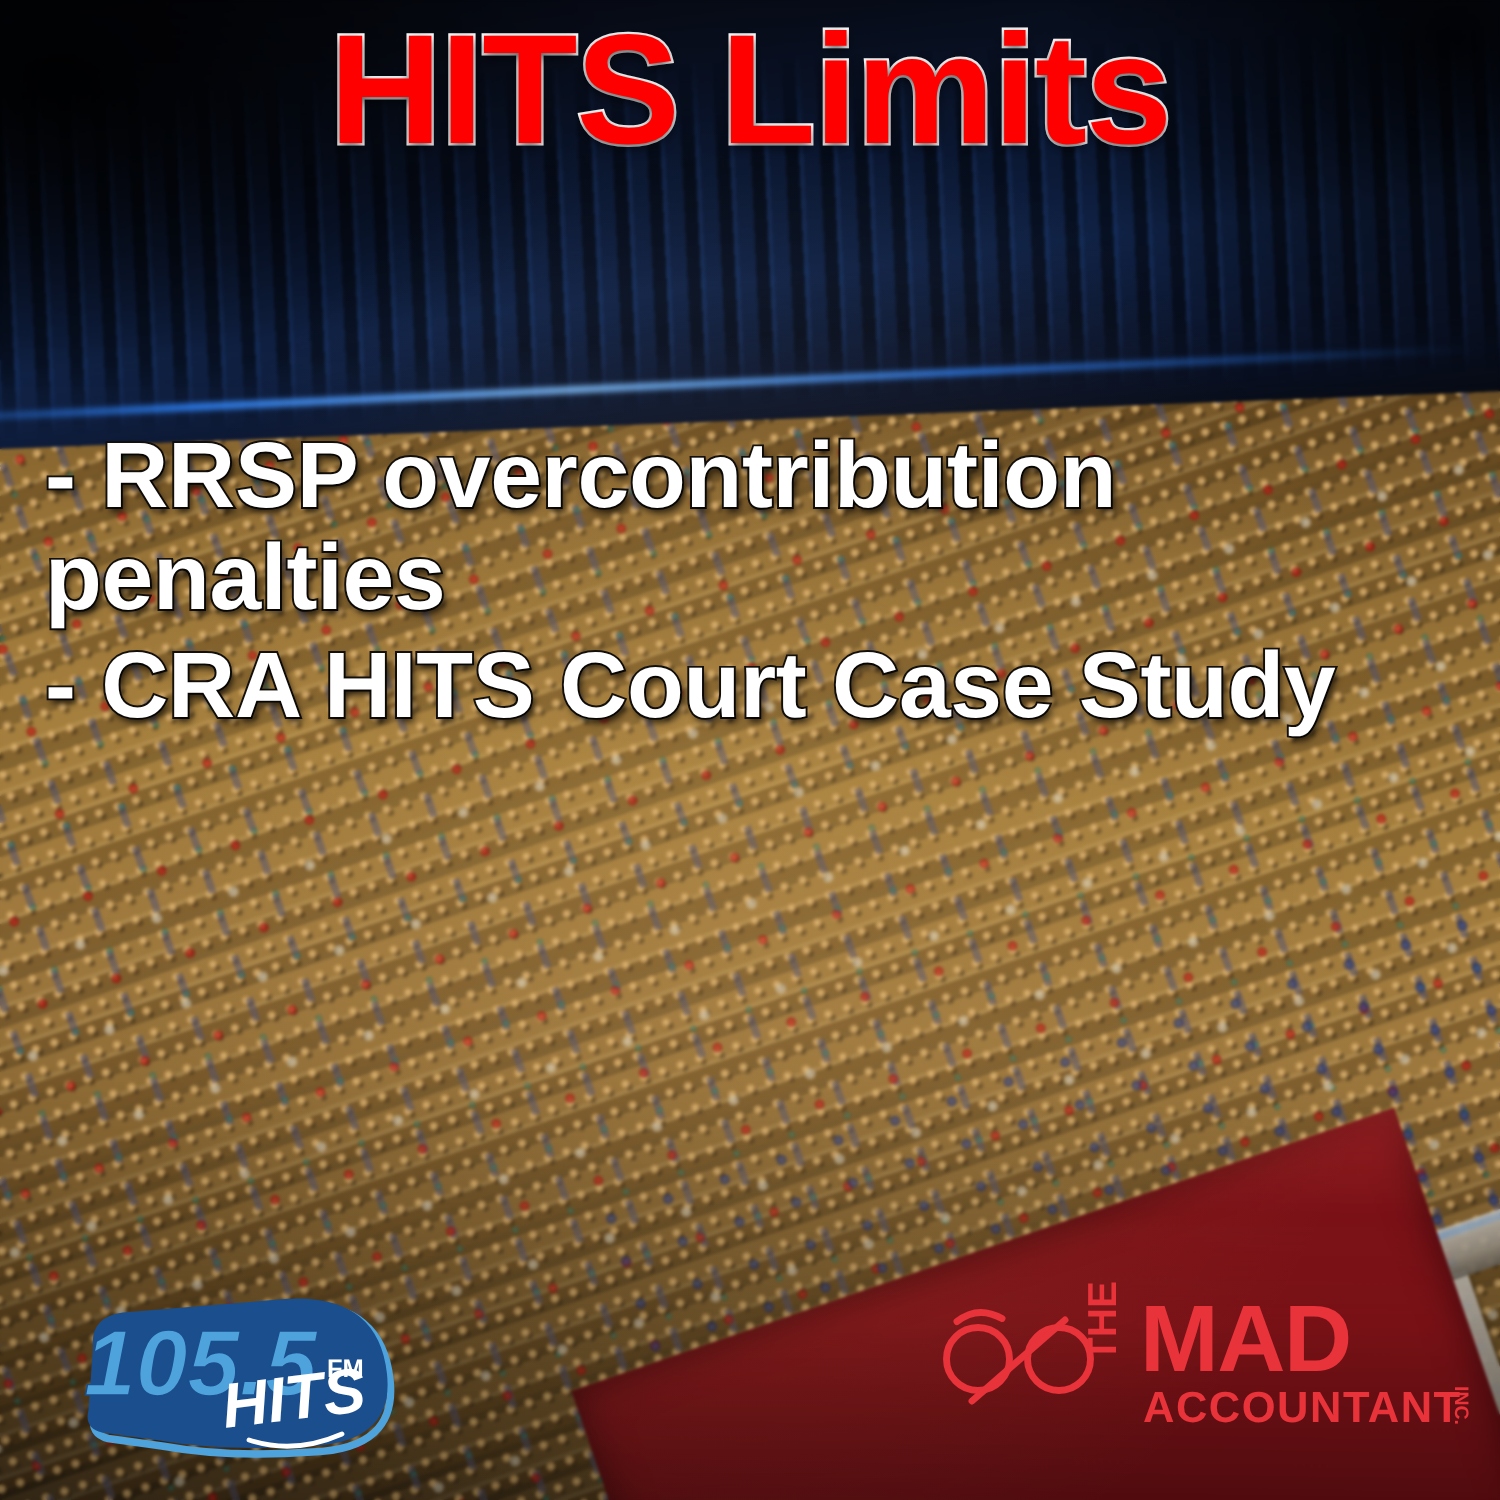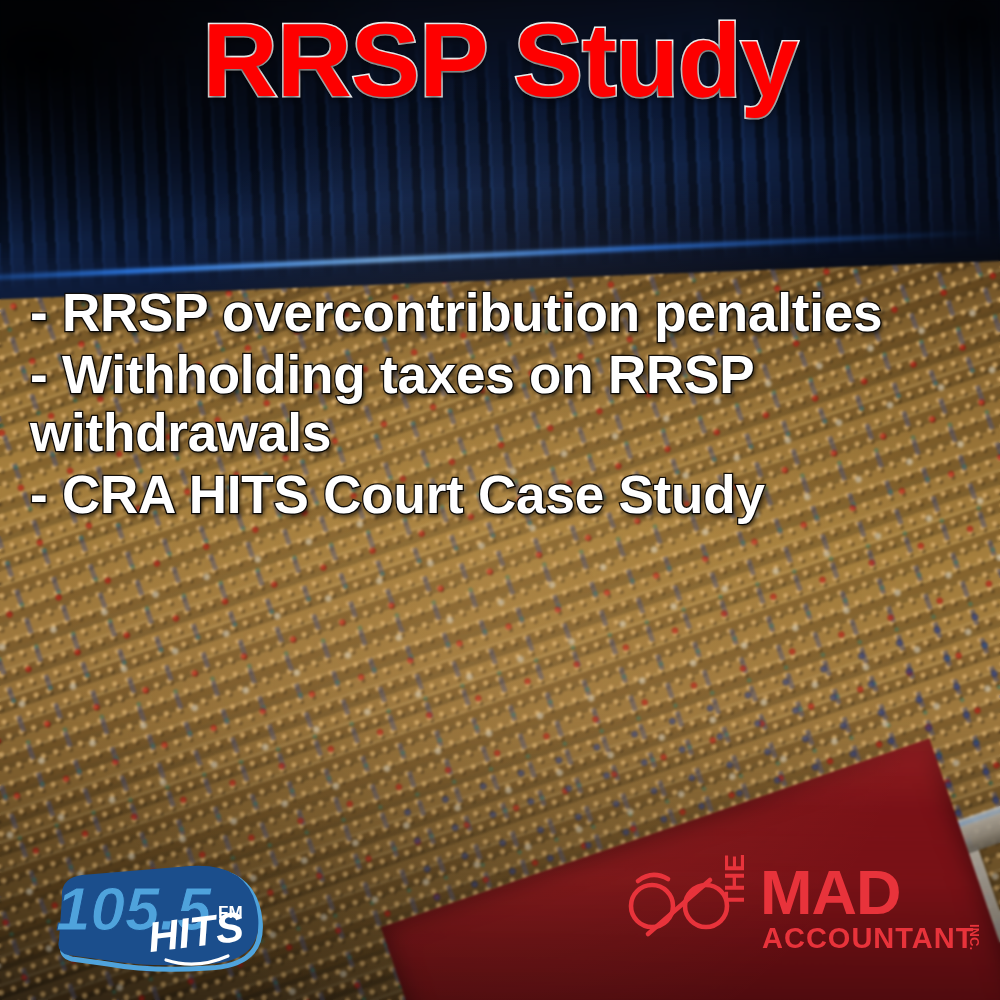--- a/index.html
+++ b/index.html
@@ -193,21 +193,21 @@
     paint-order: stroke fill;
     line-height: 1.05;
     white-space: nowrap;
     text-shadow: 0 3px 7px rgba(0,0,0,.65);
   }
 
   
   .bullets {
     position:absolute; left:30px; right:18px; top:284px;
     color:#ffffff;
-    font-size: 53px;
+    font-size: 62px;
     font-weight: 700;
     line-height: 1.095;
     letter-spacing: -.2px;
     -webkit-text-stroke: 2.6px #14100c;
     paint-order: stroke fill;
     text-shadow: 2px 3px 5px rgba(0,0,0,.72);
   }
   .bullets li { list-style:none; margin:0 0 4px 0; padding:0; }
   .bullets ul { margin:0; padding:0; }
 
@@ -242,26 +242,25 @@
     <div class="bg-top"></div>
     <div class="bg-top-slots"></div>
     <div class="bg-top-rim"></div>
     <div class="bg-top-vig"></div>
     <div class="bg-top-vig2"></div>
 
     <div class="bg-blur"></div>
     <div class="bg-grade"></div>
   </div>
 
-  <div class="title">RRSP Study</div>
+  <div class="title">HITS Limits</div>
 
   <div class="bullets">
     <ul>
       <li>- RRSP overcontribution penalties</li>
-      <li>- Withholding taxes on RRSP withdrawals</li>
       <li>- CRA HITS Court Case Study</li>
     </ul>
   </div>
 
   <div class="radio-logo">
     <svg viewBox="0 0 228 112" xmlns="http://www.w3.org/2000/svg">
 
       <path d="M24 42 Q22 22 44 19 L150 10 Q212 6 218 60 Q223 106 166 108 Q110 112 66 104 L30 99 Q18 96 21 84 Z" fill="none" stroke="#4FA3DC" stroke-width="5"></path>
 
       <path d="M20 38 Q18 18 40 15 L148 6 Q210 2 216 56 Q221 102 164 104 Q108 108 62 100 L26 95 Q14 92 17 80 Z" fill="#1B4E8C"></path>

